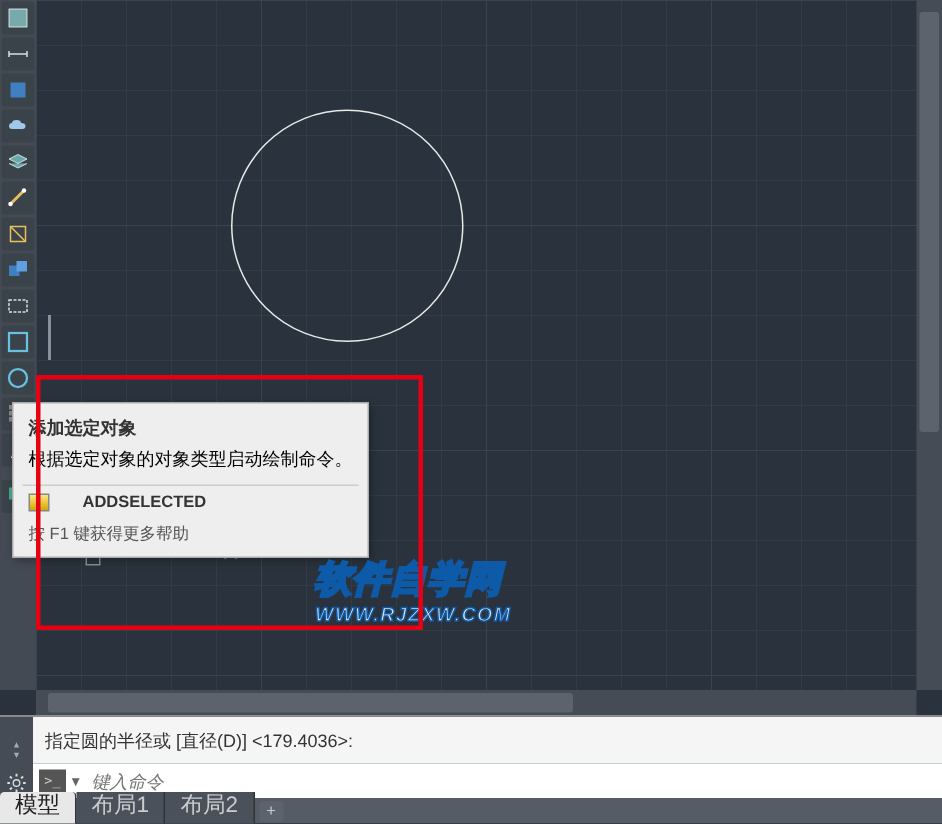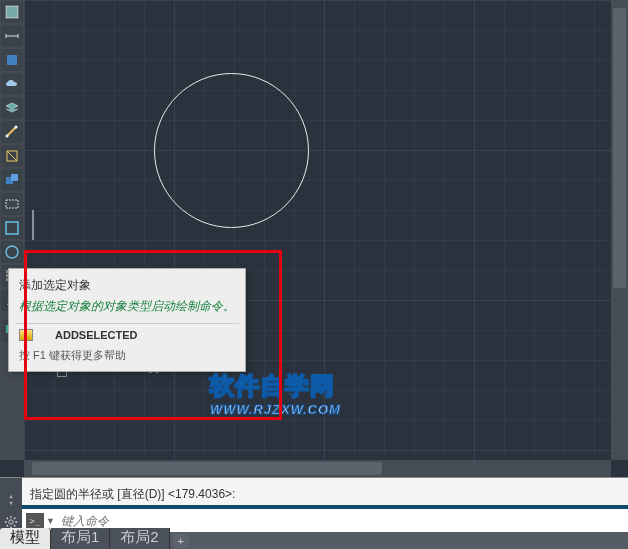--- a/index.html
+++ b/index.html
@@ -7,43 +7,43 @@
 .container { position: relative; width: 628px; height: 549px; }
 .toolbar { position: absolute; left: 0; top: 0; width: 24px; height: 460px; background: #444a53; display: flex; flex-direction: column; }
 .tool-btn { width: 22px; height: 22px; margin: 1px; display: flex; align-items: center; justify-content: center; cursor: pointer; background: #3a424a; border-radius: 2px; }
 .tool-btn svg { width: 16px; height: 16px; }
 .canvas { position: absolute; left: 24px; top: 0; width: 604px; height: 460px; background: #2a333d; }
 .grid { position: absolute; inset: 0; background-image: linear-gradient(#333c46 1px, transparent 1px), linear-gradient(90deg, #333c46 1px, transparent 1px); background-size: 30px 30px; }
 .grid-major { position: absolute; inset: 0; background-image: linear-gradient(#3a4450 1px, transparent 1px), linear-gradient(90deg, #3a4450 1px, transparent 1px); background-size: 150px 150px; }
 .circle { position: absolute; left: 130px; top: 73px; width: 155px; height: 155px; border: 1.5px solid #e8e8e8; border-radius: 50%; }
 .red-box { position: absolute; left: 0; top: 250px; width: 258px; height: 170px; border: 3px solid #e60012; z-index: 10; pointer-events: none; }
 .tooltip { position: absolute; left: 8px; top: 268px; width: 238px; background: #eeeeee; border: 1px solid #aaa; box-shadow: 2px 2px 6px rgba(0,0,0,0.3); font-size: 12px; z-index: 5; }
-.tooltip-title { padding: 8px 10px 4px; font-weight: normal; color: #333; }
-.tooltip-desc { padding: 0 10px 8px; color: #15803d; font-style: italic; }
+.tooltip-title { padding: 8px 10px 4px; font-weight: bold; color: #333; }
+.tooltip-desc { padding: 0 10px 8px; color: #000000; }
 .tooltip-hr { border: none; border-top: 1px solid #ccc; margin: 0 6px; }
 .tooltip-cmd { padding: 5px 10px 4px; font-weight: bold; color: #333; display: flex; align-items: center; gap: 22px; font-size: 11px; }
 .tooltip-cmd-icon { width: 14px; height: 12px; background: linear-gradient(#ffe680, #d4a800); border: 1px solid #888; }
 .tooltip-help { padding: 3px 10px 8px; color: #555; font-size: 11px; }
 .watermark { position: absolute; left: 210px; top: 370px; font-size: 24px; font-weight: 900; pointer-events: none; z-index: 8; }
-.wm-text { color: #fff; -webkit-text-stroke: 2px #0d5aa8; letter-spacing: 1px; }
+.wm-text { color: #fff; -webkit-text-stroke: 2px #0d5aa8; font-style: italic; letter-spacing: 1px; }
 .wm-url { color: #e5e5e5; font-size: 13px; -webkit-text-stroke: 1px #0d5aa8; font-style: italic; letter-spacing: 1px; }
 .bottom-ucs { position: absolute; left: 38px; bottom: 88px; }
 .ucs-axes { position: relative; width: 80px; height: 50px; }
 .axis-y { position: absolute; left: 0; bottom: 0; width: 1.5px; height: 40px; background: #8a9099; }
 .axis-x { position: absolute; left: 0; bottom: 0; width: 70px; height: 1.5px; background: #8a9099; }
 .origin-box { position: absolute; left: -5px; bottom: -5px; width: 10px; height: 10px; border: 1.5px solid #8a9099; }
 .x-mark { position: absolute; left: 85px; bottom: -7px; color: #8a9099; font-size: 16px; }
 .scrollbar-v { position: absolute; right: 0; top: 0; width: 17px; height: 460px; background: #454c55; }
 .scrollbar-v-thumb { position: absolute; top: 8px; left: 2px; width: 13px; height: 280px; background: #5c636c; border-radius: 2px; }
 .scrollbar-h { position: absolute; left: 24px; bottom: 72px; right: 17px; height: 17px; background: #454c55; }
 .scrollbar-h-thumb { position: absolute; left: 8px; top: 2px; width: 350px; height: 13px; background: #5c636c; border-radius: 2px; }
 .command-area { position: absolute; left: 0; bottom: 17px; width: 628px; height: 55px; background: #eeeeee; border-top: 1px solid #888; }
 .gear-col { position: absolute; left: 0; top: 0; width: 22px; height: 55px; background: #454c55; display: flex; flex-direction: column; justify-content: flex-end; }
 .gear-btn { width: 20px; height: 20px; margin: 1px; display: flex; align-items: center; justify-content: center; }
-.command-history { position: absolute; left: 22px; top: 0; right: 0; height: 32px; background: #f5f5f5; padding: 8px 8px 0; font-size: 12px; color: #333; border-bottom: 5px solid #0c4a6e; }
+.command-history { position: absolute; left: 22px; top: 0; right: 0; height: 32px; background: #f5f5f5; padding: 8px 8px 0; font-size: 12px; color: #333; border-bottom: 1px solid #0c4a6e; }
 .command-input-row { position: absolute; left: 22px; bottom: 0; right: 0; height: 23px; background: #fff; display: flex; align-items: center; padding: 0 4px; }
 .cmd-icon { width: 18px; height: 16px; background: #555; margin-right: 2px; display: flex; align-items: center; justify-content: center; color: #ccc; font-size: 9px; font-family: monospace; }
 .cmd-dropdown { color: #666; font-size: 9px; margin-right: 6px; }
 .cmd-input { flex: 1; border: none; outline: none; font-size: 12px; font-style: italic; color: #be185d; background: transparent; }
 .tabs-bar { position: absolute; left: 0; bottom: 0; width: 628px; height: 17px; background: #555c65; display: flex; align-items: center; }
 .tab { padding: 0 10px; height: 26px; line-height: 17px; font-size: 15px; color: #ccc; background: #4a515a; border-right: 1px solid #333; cursor: pointer; text-align: right; }
 .tab.active { background: #e8e8e8; color: #222; border-radius: 3px 3px 0 0; }
 .tab-add { width: 16px; height: 14px; margin-left: 3px; background: #5c636c; color: #ccc; font-size: 11px; text-align: center; line-height: 14px; border-radius: 3px; cursor: pointer; }
 </style>
 </head>

